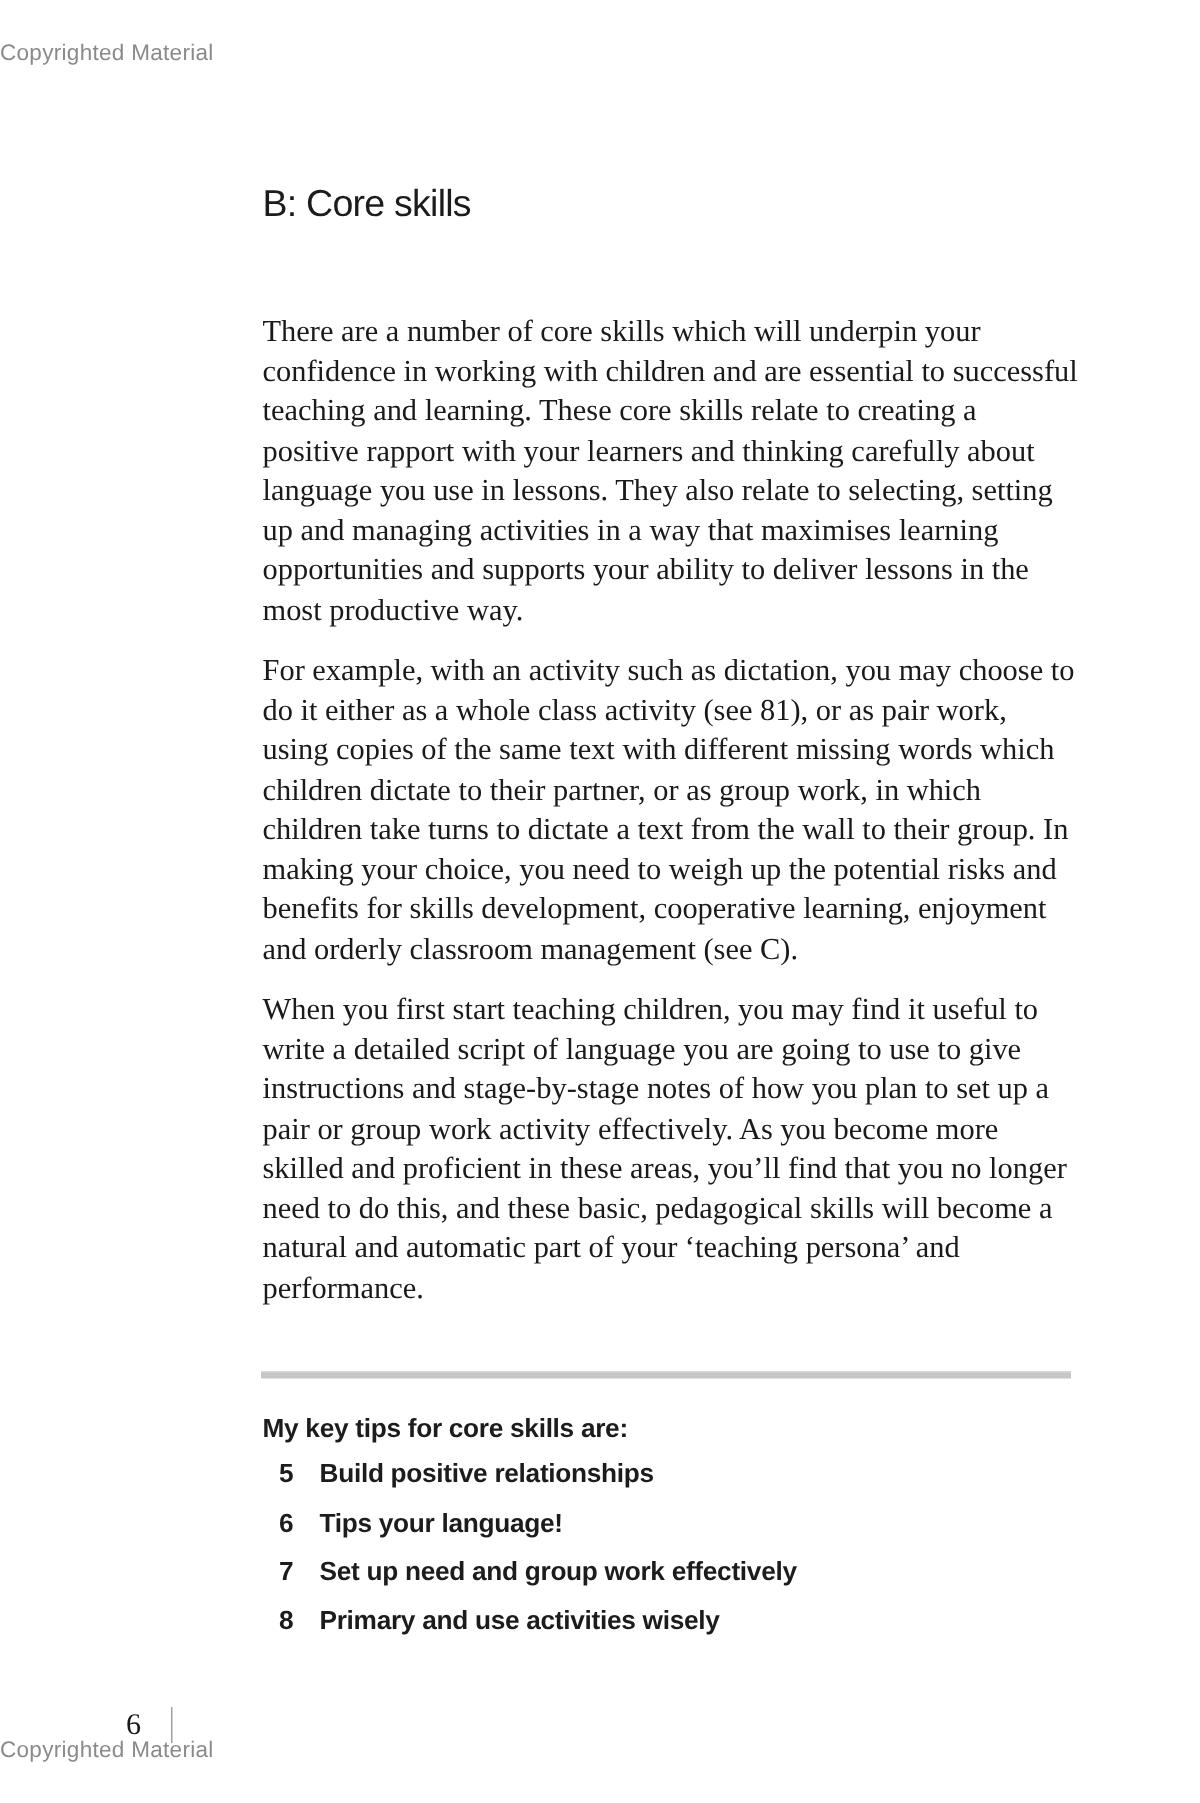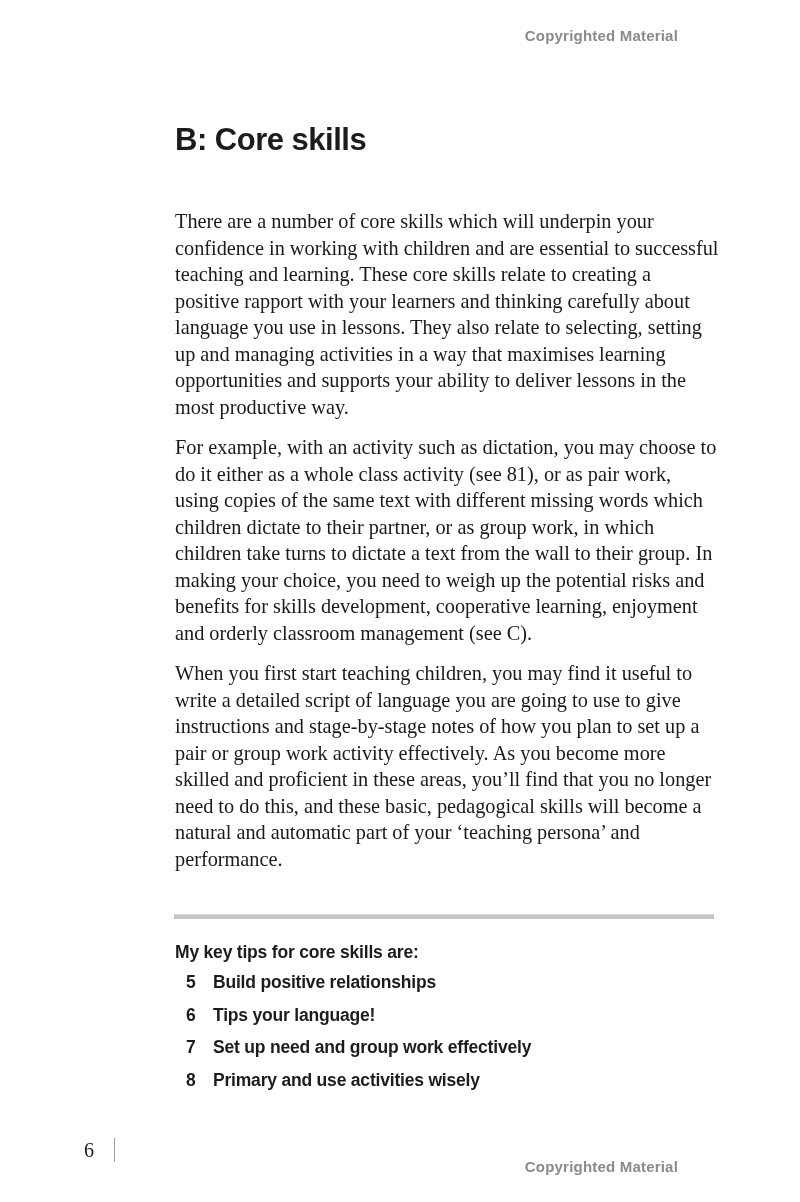--- a/index.html
+++ b/index.html
@@ -1,22 +1,22 @@
 <!DOCTYPE html>
 <html><head>
 <meta charset="utf-8">
 <style>
   html, body { margin: 0; padding: 0; background: #ffffff; }
   body { width: 800px; height: 1202px; position: relative; overflow: hidden; color: #1a1a1a; }
-  .watermark { position: absolute; left: 0; width: 678px; text-align: right;
-    font-family: "Liberation Sans", sans-serif; font-weight: bold; font-size: 15px; color: #8a8a8a; letter-spacing: 0.2px; }
+  .watermark { position: absolute; left: 0; width: 678px; text-align: left;
+    font-family: "Liberation Sans", sans-serif; font-weight: normal; font-size: 15px; color: #8a8a8a; letter-spacing: 0.2px; }
   .wm-top { top: 27px; }
   .wm-bottom { top: 1158px; left: 0; }
   .title { position: absolute; left: 175px; top: 122px; margin: 0;
-    font-family: "Liberation Sans", sans-serif; font-weight: bold; font-size: 31px; letter-spacing: -0.5px; color: #1c1c1c; }
+    font-family: "Liberation Sans", sans-serif; font-weight: normal; font-size: 25px; letter-spacing: -0.5px; color: #1c1c1c; }
   .body-text { position: absolute; left: 175px; top: 208px; width: 545px;
     font-family: Liberation Serif, serif; font-size: 20.3px; line-height: 26.5px; color: #1a1a1a; }
   .body-text p { margin: 0 0 14px 0; }
   .rule { position: absolute; left: 174px; top: 914px; width: 540px; height: 4px; background: #c6c6c6; border-top: 1px solid #d8d8d8; }
   .tips { position: absolute; left: 175px; top: 942px; font-family: "Liberation Sans", sans-serif; font-weight: bold; color: #1c1c1c; }
   .tips-heading { font-size: 17.5px; margin-bottom: 9px; letter-spacing: -0.2px; }
   .tip { display: flex; font-size: 17.5px; height: 32.5px; letter-spacing: -0.2px; }
   .tip-num { width: 38px; padding-left: 11px; box-sizing: border-box; }
   .footer { position: absolute; left: 84px; top: 1138px; display: flex; align-items: center;
     font-family: "Liberation Serif", serif; font-size: 20px; color: #1a1a1a; }

